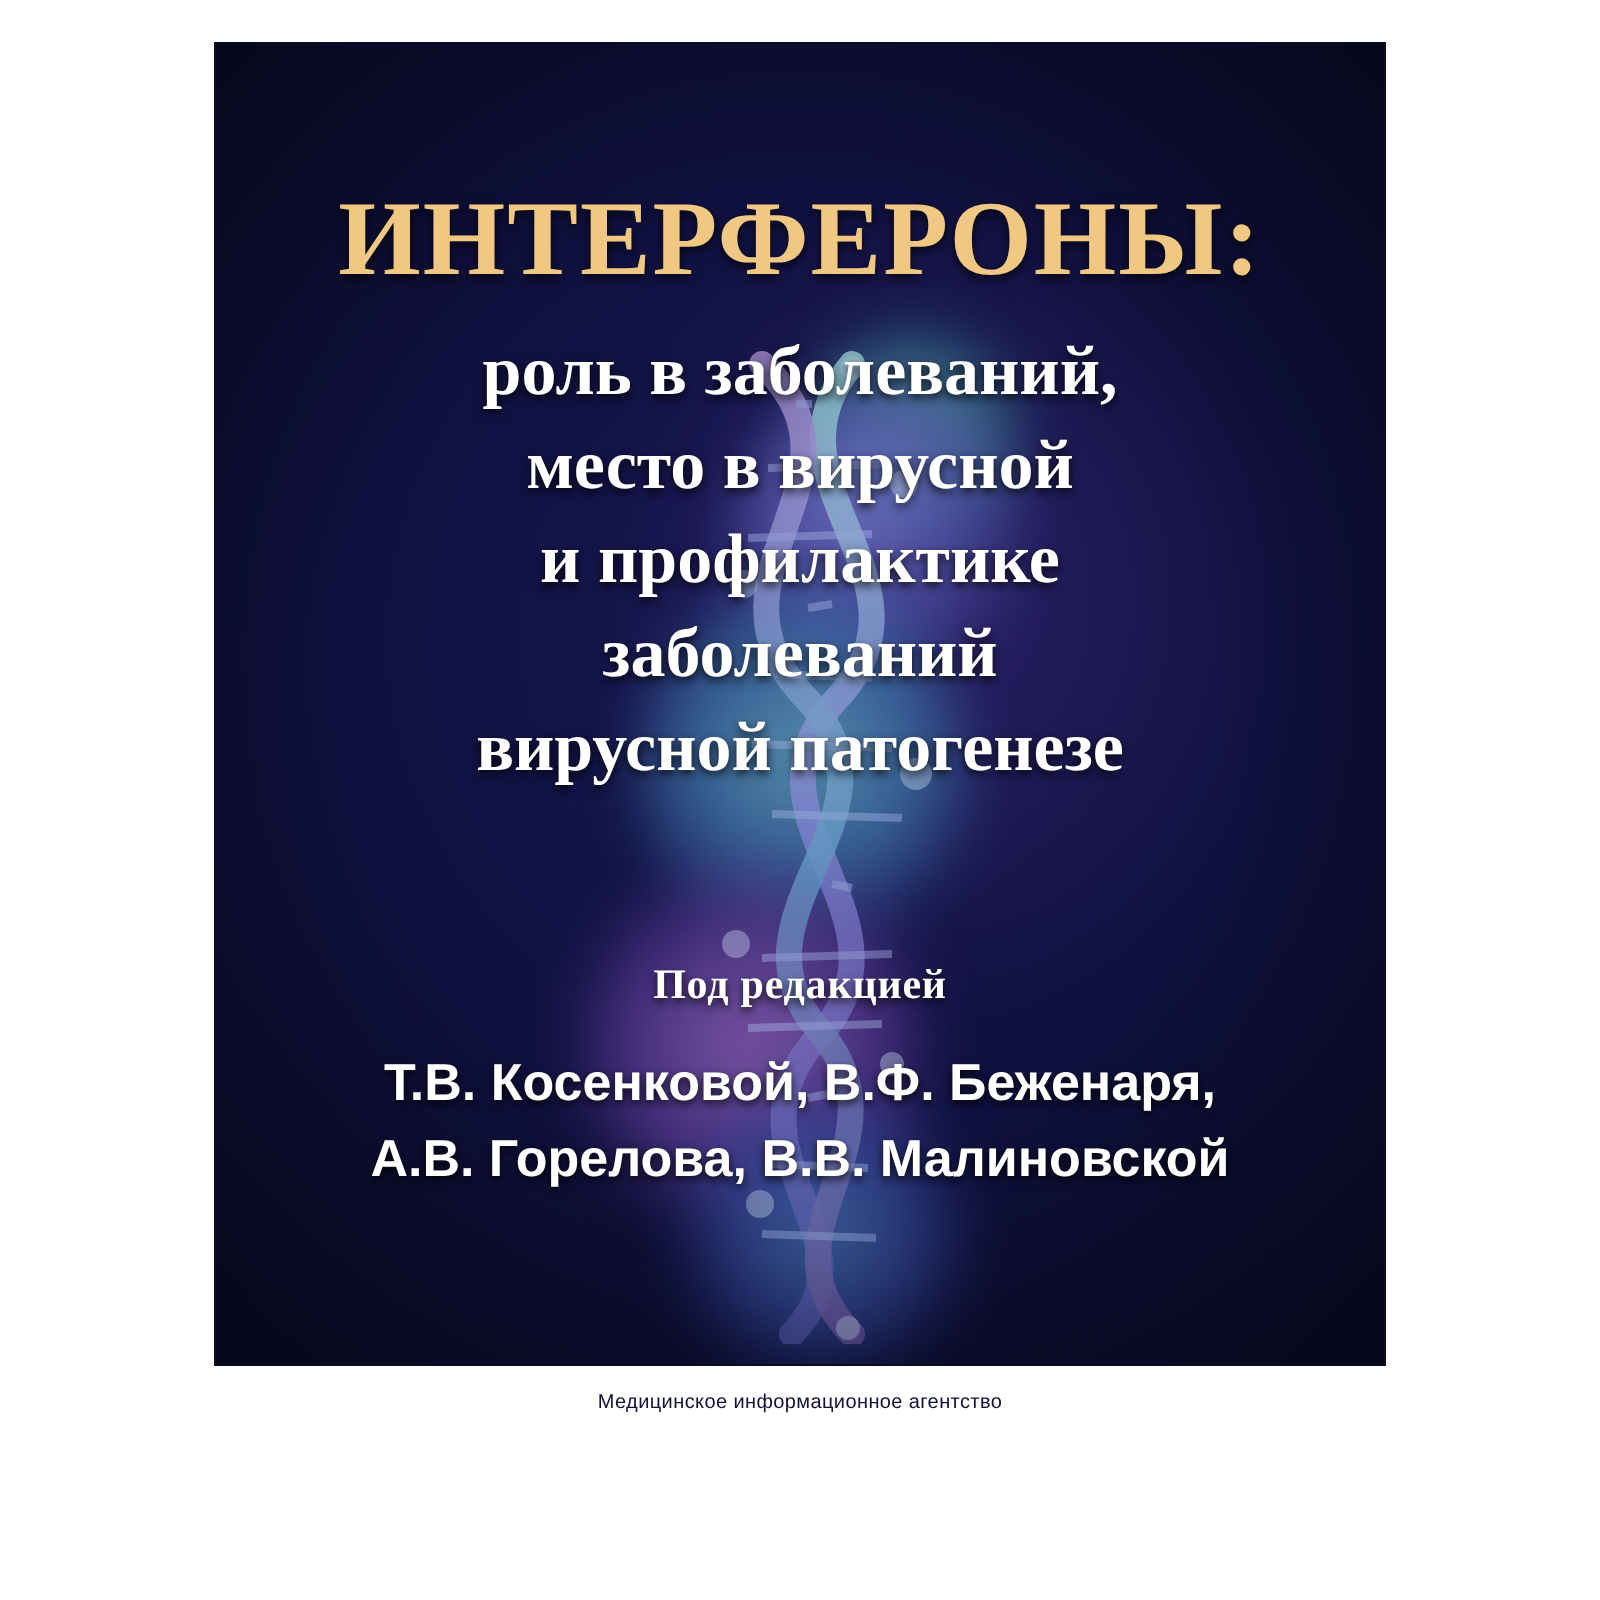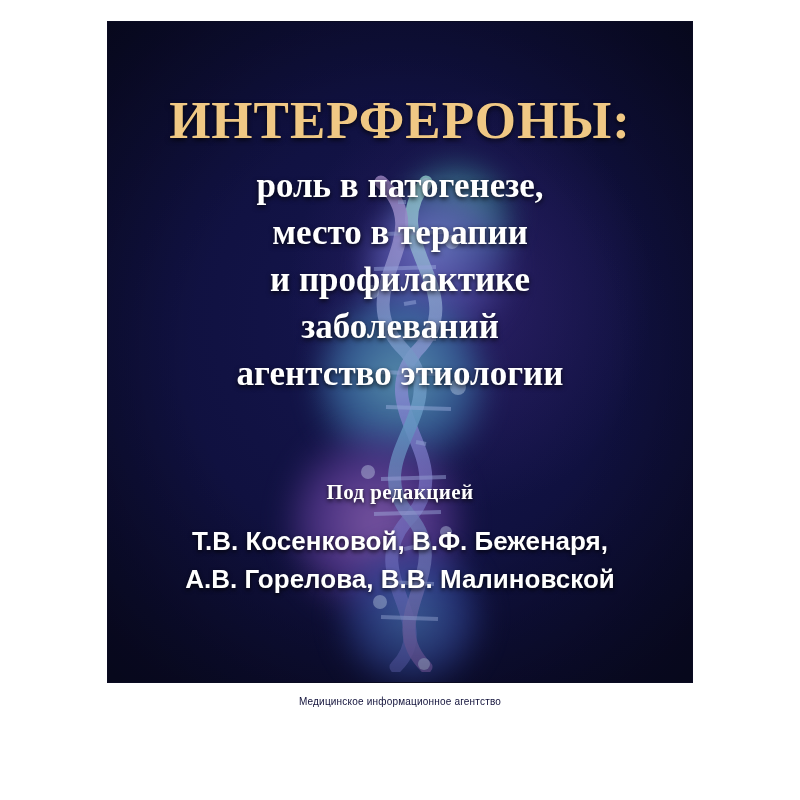--- a/index.html
+++ b/index.html
@@ -226,25 +226,25 @@
           </g>
         </g>
       </svg>
     </div>
 
     <div class="cover-text">
 
       <div class="main-title">ИНТЕРФЕРОНЫ:</div>
 
       <div class="subtitle">
-        <span class="ln">роль в патогенезе,</span>
-        <span class="ln">место в терапии</span>
+        <span class="ln">роль в заболеваний,</span>
+        <span class="ln">место в вирусной</span>
         <span class="ln">и профилактике</span>
         <span class="ln">заболеваний</span>
-        <span class="ln">агентство этиологии</span>
+        <span class="ln">вирусной патогенезе</span>
       </div>
 
       <div class="editors-label">Под редакцией</div>
 
       <div class="editors">
         <span class="ln">Т.В. Косенковой, В.Ф. Беженаря,</span>
         <span class="ln">А.В. Горелова, В.В. Малиновской</span>
       </div>
 
     </div>

